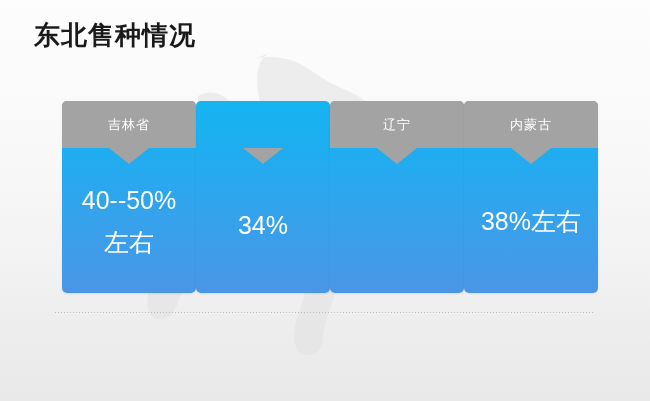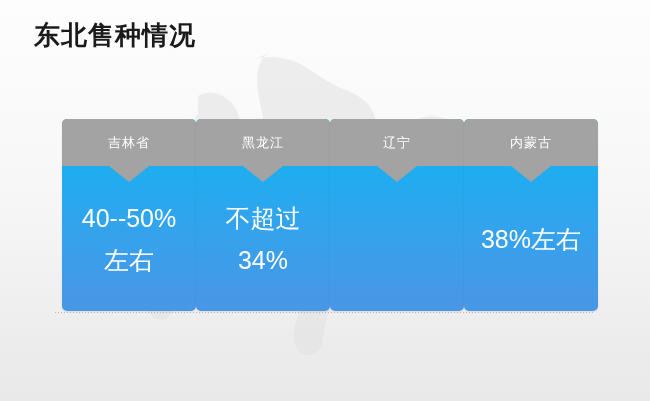--- a/index.html
+++ b/index.html
@@ -47,21 +47,21 @@
     font-weight: bold;
     color: #1a1a1a;
     letter-spacing: 1px;
     line-height: 34px;
     white-space: nowrap;
   }
 
   #cards {
     position: absolute;
     left: 62px;
-    top: 119px;
+    top: 101px;
     width: 536px;
     height: 208px;
     display: flex;
     flex-direction: row;
     justify-content: space-between;
   }
 
   .card {
     position: relative;
     width: 135px;
@@ -169,26 +169,22 @@
         <span class="card-head-label">吉林省</span>
       </div>
       <div class="card-notch"></div>
       <div class="card-body">
         <div class="card-value-line">40--50%</div>
         <div class="card-value-line second">左右</div>
       </div>
     </div>
 
     <div class="card">
-      <div class="card-head">
-        <span class="card-head-label">黑龙江</span>
-      </div>
       <div class="card-notch"></div>
       <div class="card-body">
-        <div class="card-value-line">不超过</div>
         <div class="card-value-line second">34%</div>
       </div>
     </div>
 
     <div class="card">
       <div class="card-head">
         <span class="card-head-label">辽宁</span>
       </div>
       <div class="card-notch"></div>
     </div>

